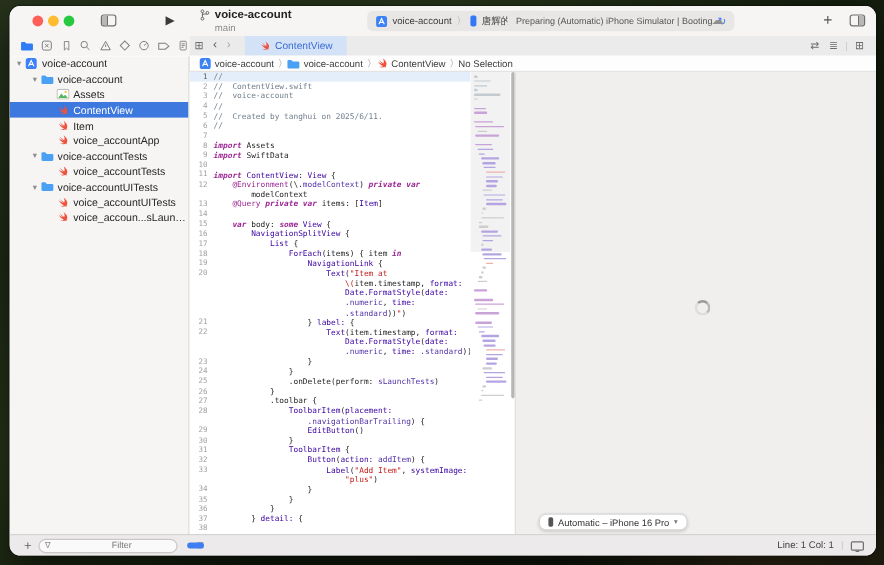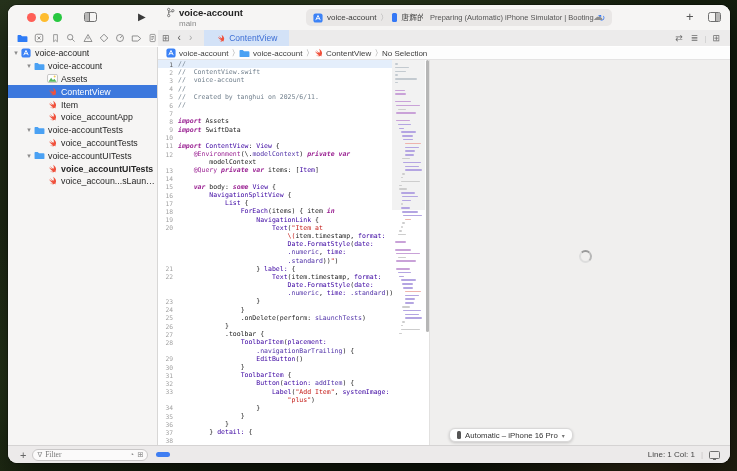--- a/index.html
+++ b/index.html
@@ -95,21 +95,21 @@
                  gap:4px; padding:0 7px; font-size:7.8px; color:#333; }
   .device-pill .dd{ color:#777; font-size:6px; }
   .device-pill .phone-ic{ width:4px; height:8px; background:#555; }
   
   .bottombar { position:absolute; left:0; bottom:0; width:100%; height:18px; background:#eceaea; border-top:1px solid #d5d3d3;
                display:flex; align-items:center; font-size:8px; color:#555; }
   .bb-add { padding:0 6px 0 12px; font-size:11px; color:#666; }
   .filter-field { width:116px; height:12px; border:1px solid #c9c7c7; border-radius:6px; background:#fbfafa;
                   display:flex; align-items:center; padding:0 4px; gap:3px; }
   .filter-field input{ border:none; outline:none; background:transparent; width:60px; font-size:7.5px; color:#333;
-                       font-family:Liberation Serif, serif; }
+                       font-family:Liberation Sans, sans-serif;margin-left:48px; }
   .filter-field .fic{ color:#8e8e8e; font-size:7px; }
   .filter-field .right-ics{ margin-left:auto; display:flex; gap:3px; color:#8e8e8e; font-size:7.5px; }
   .progress-capsule { width:14px; height:5.5px; border-radius:3px; background:#3f7ef2; margin-left:8px; }
   .bb-right { margin-left:auto; display:flex; align-items:center; gap:6px; padding-right:10px; }
   .linecol { color:#444; font-size:8px; }
   .bb-sep { color:#c6c4c4; }
   .display-ic { width:11px; height:8px; border:1px solid #6f6f6f; border-radius:1.5px; position:relative; }
   .display-ic::after{ content:""; position:absolute; left:3px; right:3px; bottom:-2.5px; height:1.5px; background:#6f6f6f; }
   svg { display:block; }
 </style>
@@ -345,21 +345,21 @@
       </div>
       <div class="tree-row" style="padding-left: 17px;">
         <span class="disc">▾</span>
         <span class="tic">
           <svg width="11" height="9" viewBox="0 0 12 10">
             <path d="M0.5 2 Q0.5 1 1.5 1 H4 L5.5 2.5 H10.5 Q11.5 2.5 11.5 3.5 V8 Q11.5 9 10.5 9 H1.5 Q0.5 9 0.5 8 Z" fill="#4aa1f3"></path>
           </svg>
         </span>
         <span class="lbl">voice-accountUITests</span>
       </div>
-      <div class="tree-row" style="padding-left: 30px; font-weight: bold;">
+      <div class="tree-row" style="padding-left: 30px;">
         <span class="disc"></span>
         <span class="tic">
           <svg width="10" height="10" viewBox="0 0 12 12">
             <path d="M10.2 8.6 C11 7.4 11.1 5.9 10.5 4.5 C9.8 2.9 8.4 1.7 7.2 1 C7.9 2 8.3 3.2 8.2 4.4 C8.15 4.9 8 5.4 7.8 5.8 C6.3 4.9 4.6 3.5 3.2 2 C4.3 3.7 5.7 5.2 7 6.4 C5.5 5.9 3.8 5 2.2 3.8 C3.6 6 5.8 7.9 7.6 8.7 C6.5 9.3 5 9.4 3.4 8.8 C4.9 9.9 7 10.2 8.6 9.5 C9.3 9.2 9.8 9.6 10.2 10.1 C10.3 9.6 10.3 9.1 10.2 8.6 Z" fill="#f0513c"></path>
           </svg>
         </span>
         <span class="lbl">voice_accountUITests</span>
       </div>
       <div class="tree-row" style="padding-left: 30px;">
         <span class="disc"></span>

